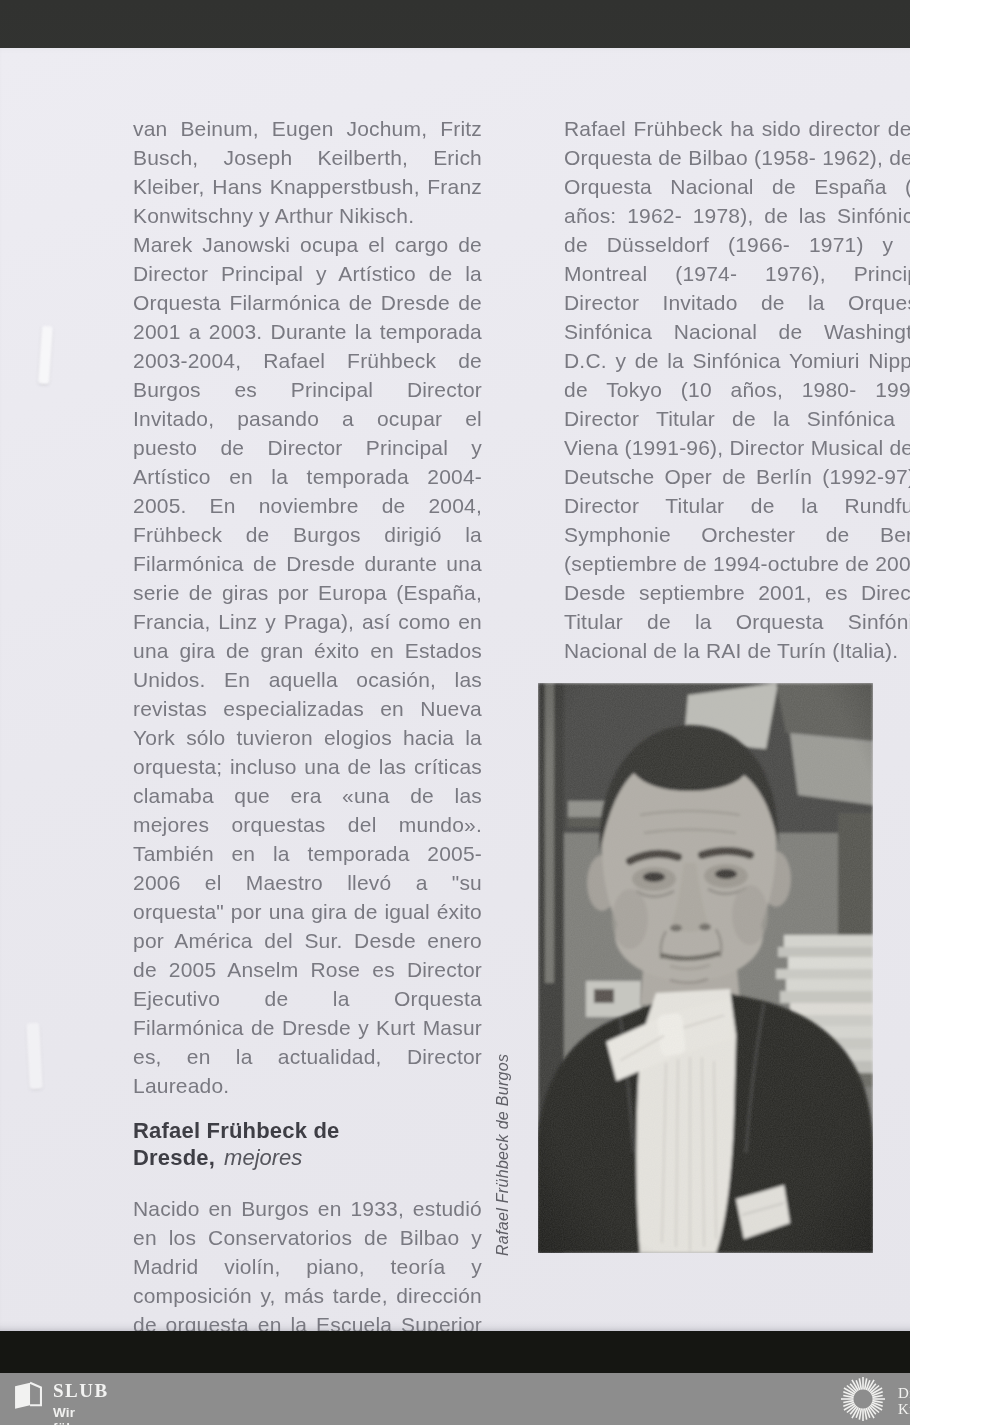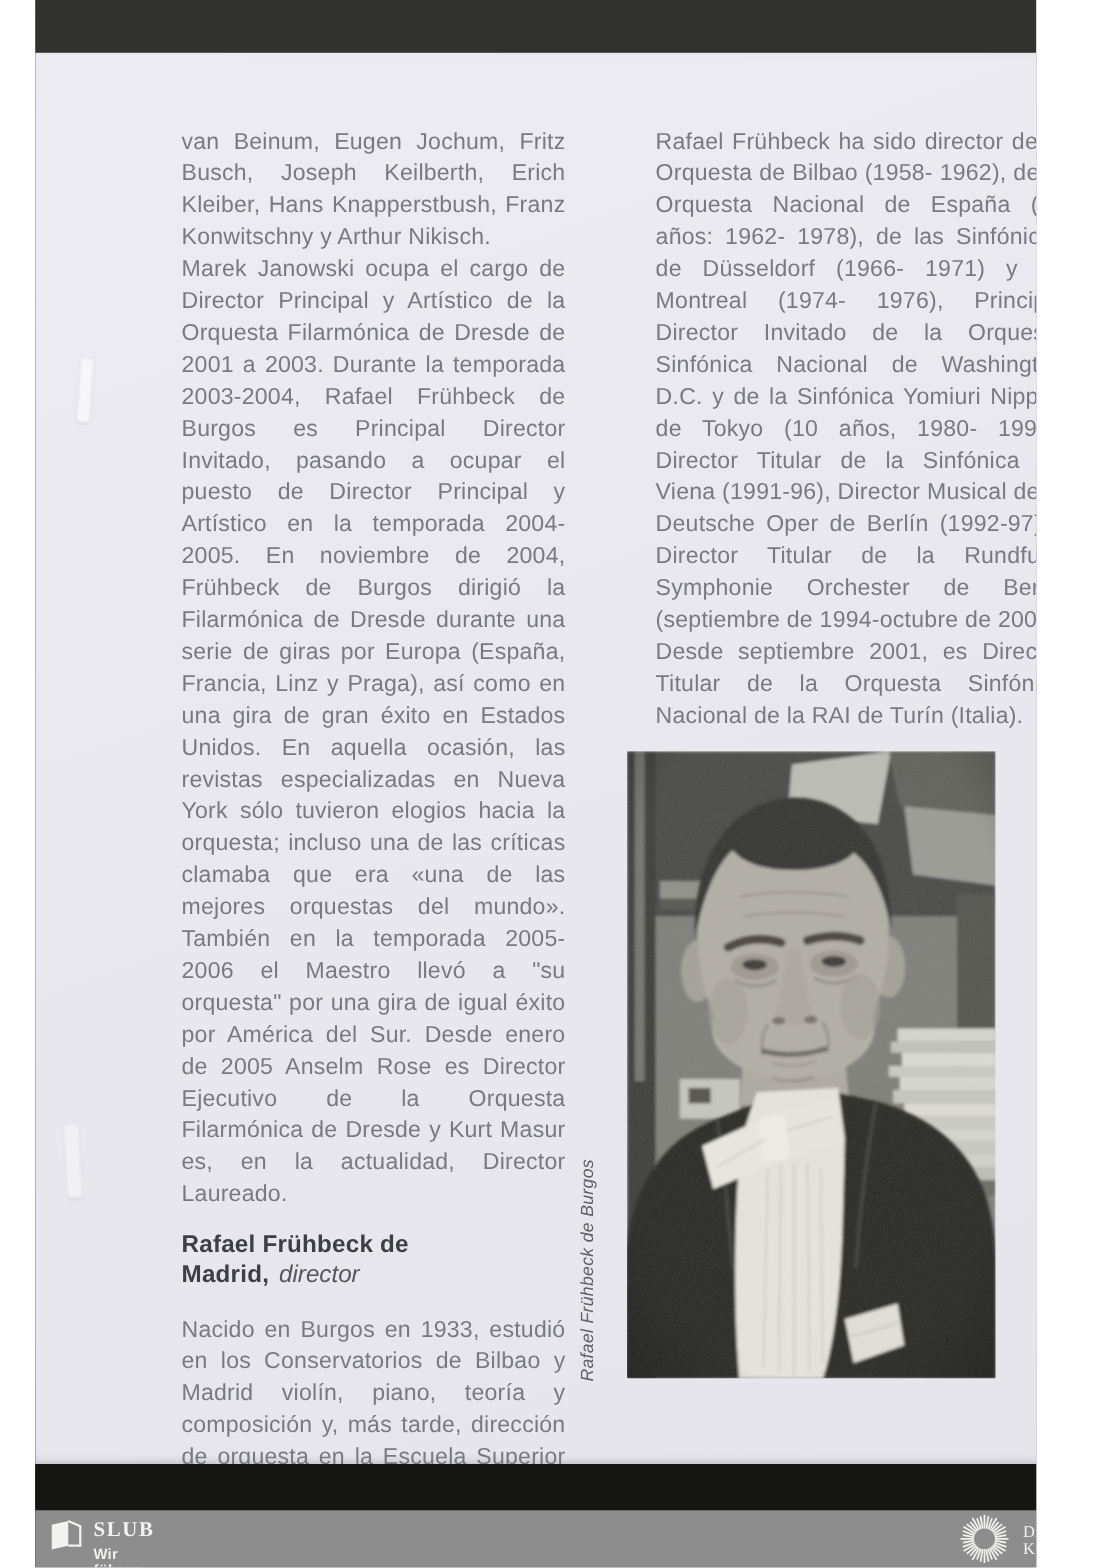--- a/index.html
+++ b/index.html
@@ -1,20 +1,19 @@
 <!DOCTYPE html>
 <html><head>
 <meta charset="utf-8">
 <style>
   html,body{margin:0;padding:0;}
   .screen{
     position:relative;width:910px;height:1425px;overflow:hidden;
     background:linear-gradient(180deg,#313230 0%,#3a3b38 45%,#333431 82%,#1b1c18 93%);
     font-family:"Liberation Sans",sans-serif;
-    margin-left:32px;
   }
   
   .paper{
     position:absolute;left:0;top:48px;width:956px;height:1283px;
     background:linear-gradient(160deg,#edecf2 0%,#e9e8ee 45%,#e6e5eb 100%);
     box-shadow:inset -12px 0 16px -10px rgba(40,40,60,.20), inset 0 -8px 10px -8px rgba(40,40,60,.25);
   }
   .col{position:absolute;top:66px;}
   .col-left{left:133px;width:349px;}
   .col-right{left:564px;width:372px;}
@@ -56,21 +55,21 @@
 </head>
 <body>
 
 <div class="screen">
 
   <div class="paper">
 
     <div class="col col-left">
       <p class="body-text">van Beinum, Eugen Jochum, Fritz Busch, Joseph Keilberth, Erich Kleiber, Hans Knapperstbush, Franz Konwitschny y Arthur Nikisch.</p>
       <p class="body-text">Marek Janowski ocupa el cargo de Director Principal y Artístico de la Orquesta Filarmónica de Dresde de 2001 a 2003. Durante la temporada 2003-2004, Rafael Frühbeck de Burgos es Principal Director Invitado, pasando a ocupar el puesto de Director Principal y Artístico en la temporada 2004-2005. En noviembre de 2004, Frühbeck de Burgos dirigió la Filarmónica de Dresde durante una serie de giras por Europa (España, Francia, Linz y Praga), así como en una gira de gran éxito en Estados Unidos. En aquella ocasión, las revistas especializadas en Nueva York sólo tuvieron elogios hacia la orquesta; incluso una de las críticas clamaba que era «una de las mejores orquestas del mundo». También en la temporada 2005-2006 el Maestro llevó a "su orquesta" por una gira de igual éxito por América del Sur. Desde enero de 2005 Anselm Rose es Director Ejecutivo de la Orquesta Filarmónica de Dresde y Kurt Masur es, en la actualidad, Director Laureado.</p>
-      <p class="heading"><span class="heading-name">Rafael Frühbeck de Madrid,</span><span class="heading-role">director</span></p>
+      <p class="heading"><span class="heading-name">Rafael Frühbeck de Dresde,</span><span class="heading-role">mejores</span></p>
       <p class="body-text">Nacido en Burgos en 1933, estudió en los Conservatorios de Bilbao y Madrid violín, piano, teoría y composición y, más tarde, dirección de orquesta en la Escuela Superior de Música de Múnich, donde se graduó "Summa cum Laude". Recibió también el Premio Richard Strauss.</p>
     </div>
 
     <div class="col col-right">
       <p class="body-text">Rafael Frühbeck ha sido director de la Orquesta de Bilbao (1958- 1962), de la Orquesta Nacional de España (16 años: 1962- 1978), de las Sinfónicas de Düsseldorf (1966- 1971) y de Montreal (1974- 1976), Principal Director Invitado de la Orquesta Sinfónica Nacional de Washington D.C. y de la Sinfónica Yomiuri Nippon de Tokyo (10 años, 1980- 1990), Director Titular de la Sinfónica de Viena (1991-96), Director Musical de la Deutsche Oper de Berlín (1992-97) y Director Titular de la Rundfunk Symphonie Orchester de Berlín (septiembre de 1994-octubre de 2000). Desde septiembre 2001, es Director Titular de la Orquesta Sinfónica Nacional de la RAI de Turín (Italia).</p>
     </div>
 
     <div class="photo">
       <svg viewBox="0 0 335 570" preserveAspectRatio="none">
         <defs>

